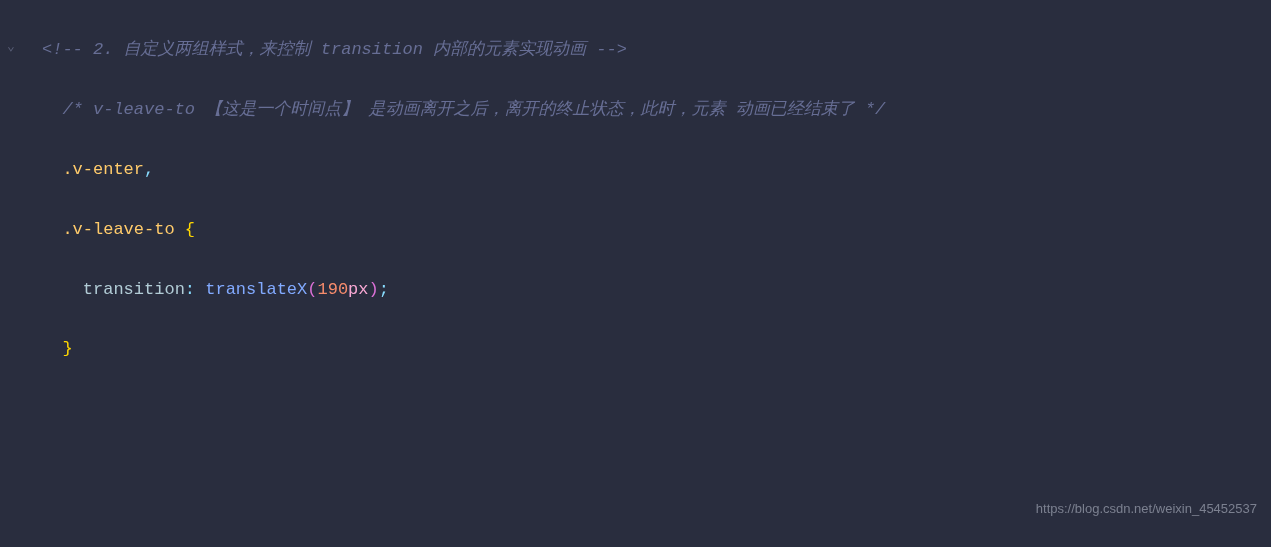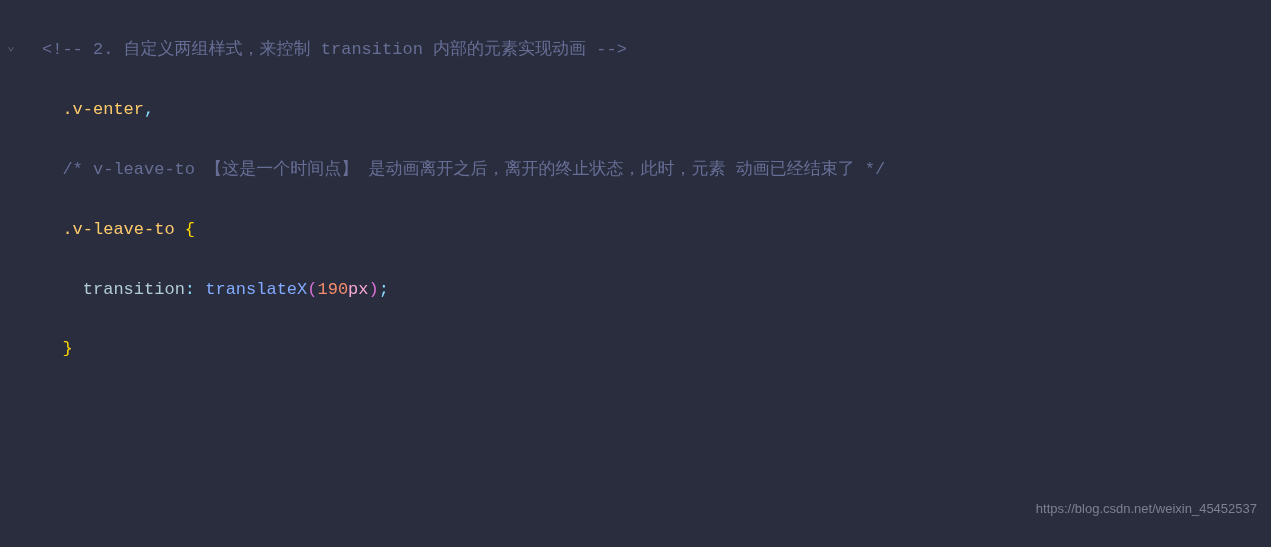--- a/index.html
+++ b/index.html
@@ -34,21 +34,21 @@
       user-select: none;
     }
     .code-area {
       padding: 5px 0 0 42px;
       white-space: pre;
     }
     .line {
       display: block;
       height: 30px;
     }
-    .comment { color: #676e95; }
+    .comment { color: #676e95; font-style: italic; }
     .tag-bracket { color: #89ddff; }
     .tag-name { color: #f07178; }
     .selector { color: #ffcb6b; }
     .property { color: #b2ccd6; }
     .punct { color: #89ddff; }
     .number { color: #f78c6c; }
     .unit { color: #f9a8d4; }
     .func { color: #82aaff; }
     .bracket-yellow { color: #ffd700; }
     .bracket-purple { color: #da70d6; }
@@ -65,22 +65,22 @@
   </style>
 </head>
 <body>
 
 <div class="gutter">
   <span class="fold-arrow" style="top:36px">⌄</span>
 </div>
 
 <div class="code-area">
 <span class="line"><span class="comment">&lt;!-- 2. 自定义两组样式，来控制 transition 内部的元素实现动画 --&gt;</span></span>
+<span class="line"><span>  </span><span class="comment">/* v-leave-to 【这是一个时间点】 是动画离开之后，离开的终止状态，此时，元素 动画已经结束了 */</span></span>
 <span class="line"><span>  </span><span class="selector">.v-enter</span><span class="punct">,</span></span>
-<span class="line"><span>  </span><span class="comment">/* v-leave-to 【这是一个时间点】 是动画离开之后，离开的终止状态，此时，元素 动画已经结束了 */</span></span>
 <span class="line"><span>  </span><span class="selector">.v-leave-to</span><span class="plain"> </span><span class="bracket-yellow">{</span></span>
 <span class="line"><span>    </span><span class="property">transition</span><span class="punct">: </span><span class="func">translateX</span><span class="bracket-purple">(</span><span class="number">190</span><span class="unit">px</span><span class="bracket-purple">)</span><span class="punct">;</span></span>
 <span class="line"><span>  </span><span class="bracket-yellow">}</span></span>
 
 
 
 
 
 
 

